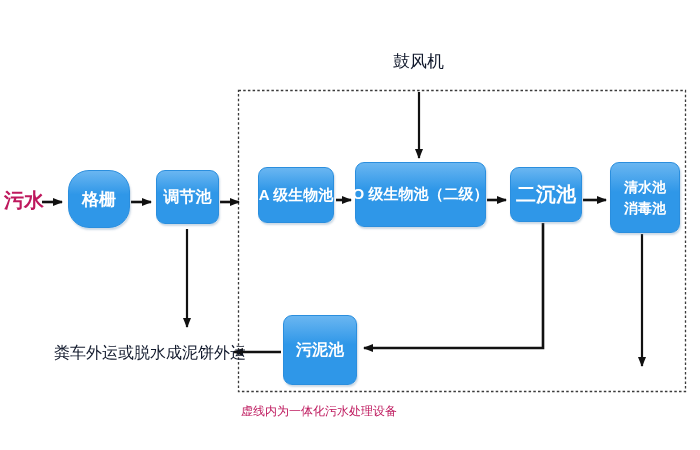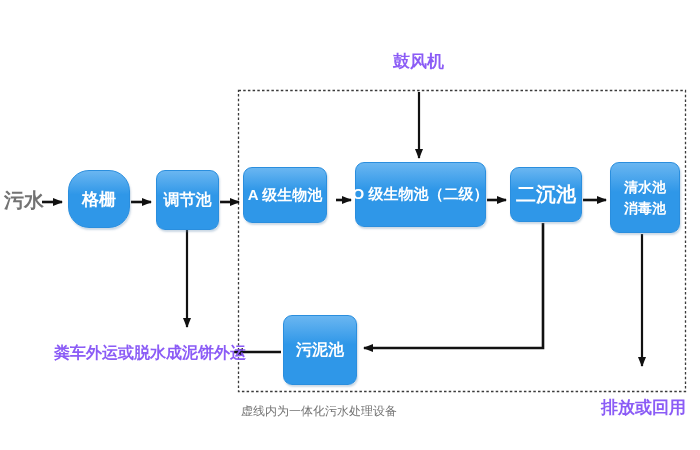--- a/index.html
+++ b/index.html
@@ -10,26 +10,26 @@
   .layer{position:absolute;left:0;top:0;}
   .box{
     position:absolute;box-sizing:border-box;
     display:flex;flex-direction:column;align-items:center;justify-content:center;
     background:linear-gradient(180deg,#6ab6f1 0%,#2f97e8 42%,#2f97e8 100%);
     border:1px solid #2a8ede;border-radius:9px;
     color:#ffffff;font-weight:bold;text-align:center;white-space:nowrap;
     box-shadow:1px 2px 2px rgba(110,145,180,0.35);
   }
   .lbl{position:absolute;white-space:nowrap;line-height:1.2;}
-  .blue{color:#8b5cf6;font-weight:bold;}
-  .black{color:#737373;}
+  .blue{color:#0f172a;font-weight:normal;}
+  .black{color:#be185d;}
 
   #box-grid{left:68px;top:170px;width:62px;height:58px;font-size:17px;border-radius:21px;}
-  #box-regulating{left:156px;top:170px;width:63px;height:60px;font-size:16px;}
-  #box-abio{left:243px;top:167px;width:84px;height:56px;font-size:15px;}
+  #box-regulating{left:156px;top:170px;width:63px;height:54px;font-size:16px;}
+  #box-abio{left:258px;top:167px;width:76px;height:56px;font-size:15px;}
   #box-obio{left:355px;top:162px;width:131px;height:65px;font-size:15px;}
   #box-sed{left:510px;top:167px;width:72px;height:55px;font-size:20px;}
   #box-clear{left:610px;top:162px;width:70px;height:71px;font-size:14px;line-height:1.5;}
   #box-sludge{left:283px;top:315px;width:74px;height:70px;font-size:16px;}
 
   #lbl-influent{left:4px;top:188px;font-size:20px;font-weight:bold;}
   #lbl-blower{left:393px;top:52px;font-size:17px;}
   #lbl-sludge-out{left:54px;top:343px;font-size:16px;}
   #lbl-caption{left:241px;top:404px;font-size:12px;}
   #lbl-discharge{left:601px;top:398px;font-size:17px;}
@@ -82,15 +82,14 @@
     <span>消毒池</span>
   </div>
   <div class="box" id="box-sludge">
     <span>污泥池</span>
   </div>
 
   <div class="lbl black" id="lbl-influent">污水</div>
   <div class="lbl blue" id="lbl-blower">鼓风机</div>
   <div class="lbl blue" id="lbl-sludge-out">粪车外运或脱水成泥饼外运</div>
   <div class="lbl black" id="lbl-caption">虚线内为一体化污水处理设备</div>
-  <div class="lbl blue" id="lbl-discharge">排放或回用</div>
 
 </div>
 
 </body></html>

